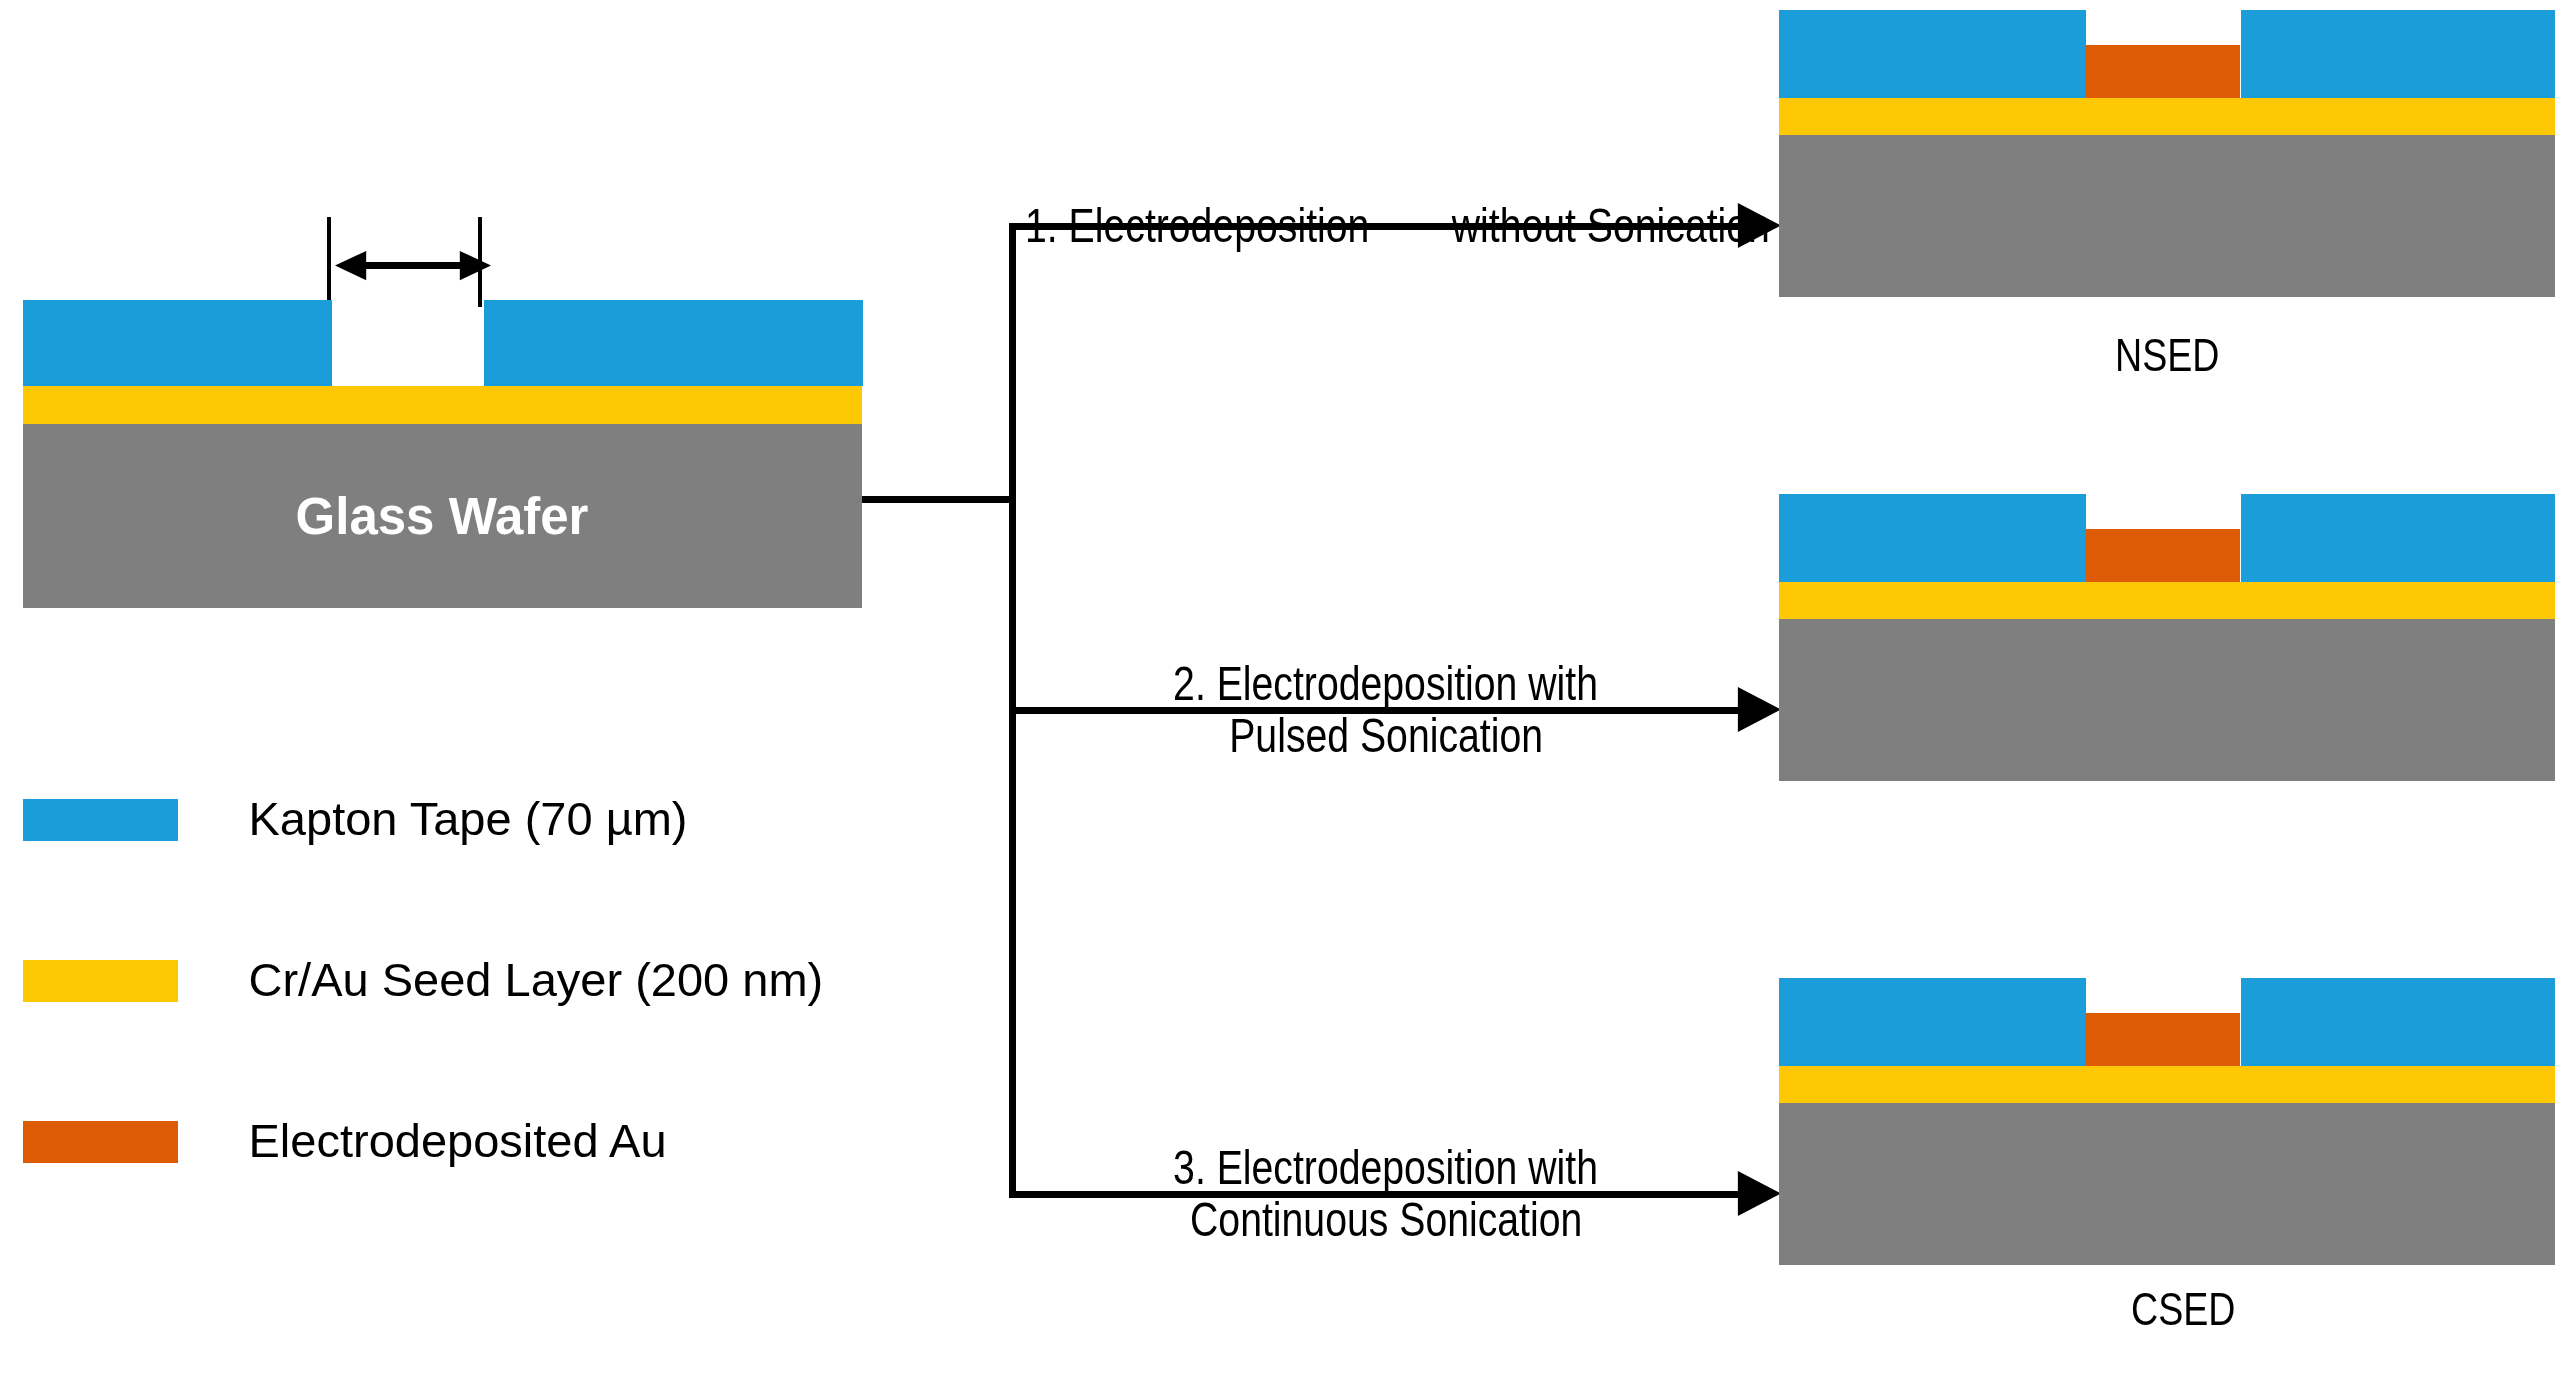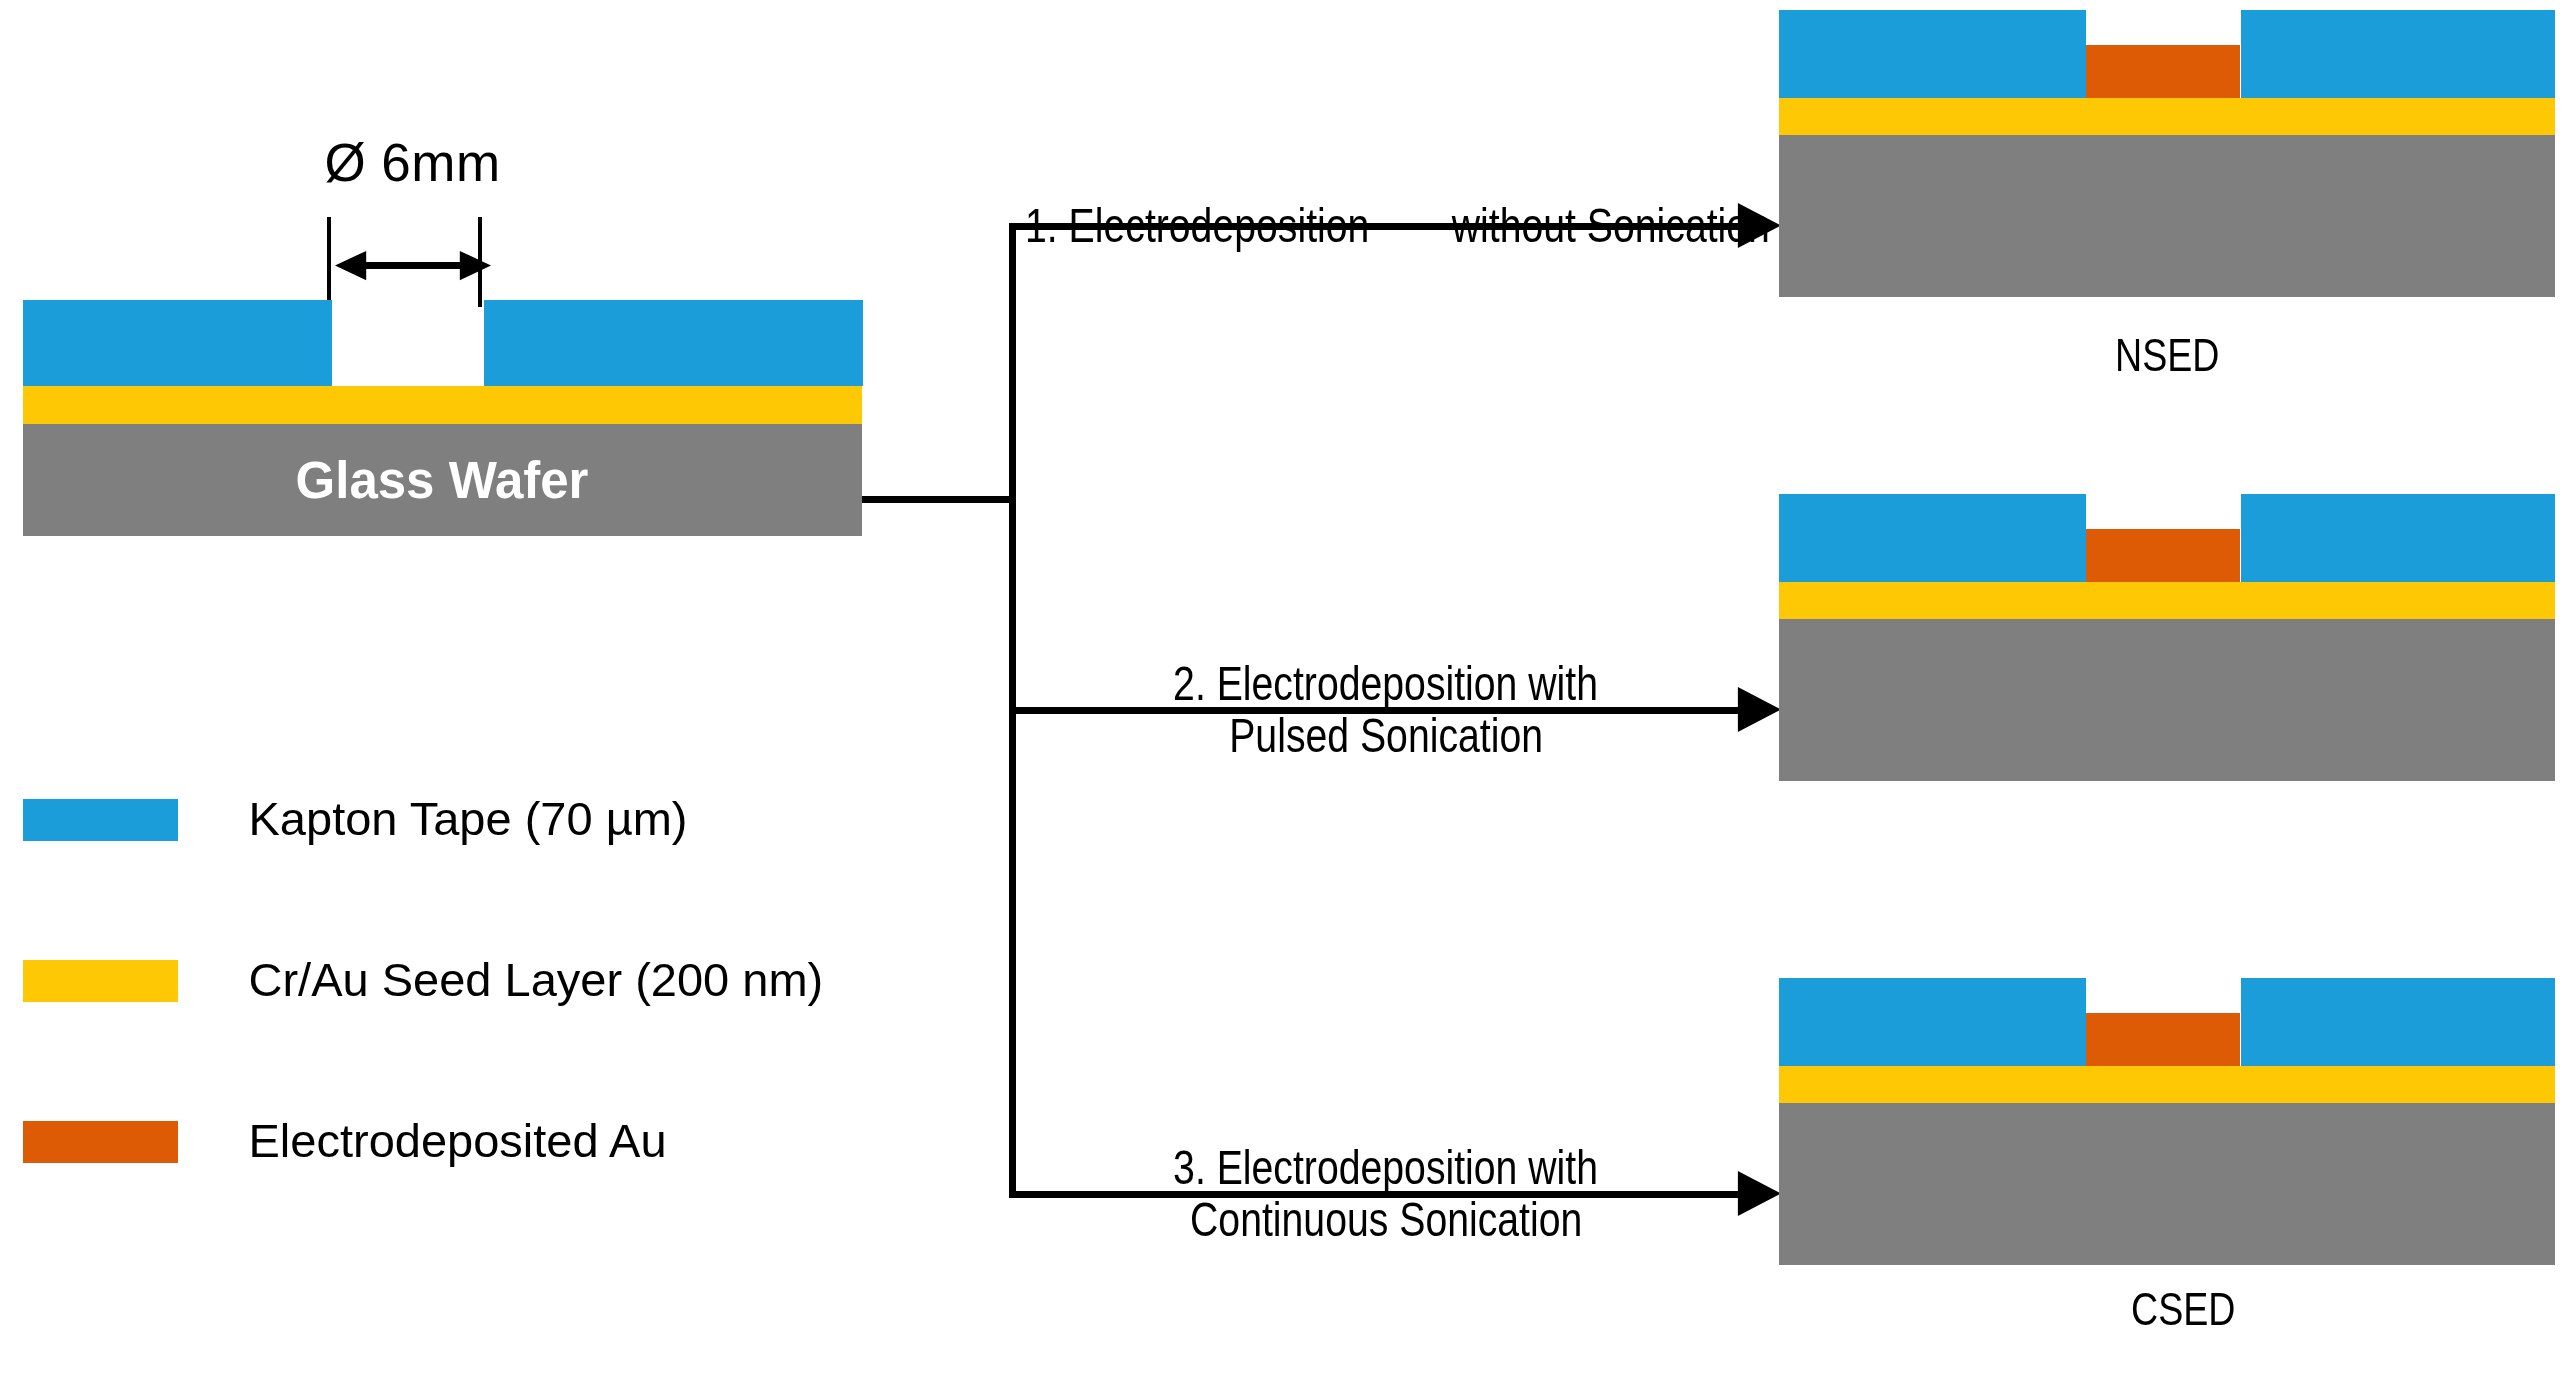--- a/index.html
+++ b/index.html
@@ -27,37 +27,36 @@
   
   .line-h{position:absolute;background:#000;height:6.8px;}
   .line-v{position:absolute;background:#000;width:6.8px;}
   .tick{position:absolute;background:#000;width:4.9px;}
 </style>
 </head>
 <body>
 
 <div class="abs" style="left:22.5px;top:127px;width:820px;height:459px;">
 
-  <div class="abs ctr label-wide dim-text" style="left:234px;top:0px;width:312px;height:70px;">Ø 6mm</div>
 
   <div class="tick" style="left:304px;top:90px;height:90px;"></div>
   <div class="tick" style="left:455px;top:90px;height:90px;"></div>
 
   <svg class="abs" style="left:312px;top:119px;" width="156" height="39" viewBox="0 0 160 40">
     <line x1="18" y1="20" x2="142" y2="20" stroke="#000" stroke-width="7"></line>
     <polygon points="0,20 32,5 32,35" fill="#000"></polygon>
     <polygon points="160,20 128,5 128,35" fill="#000"></polygon>
   </svg>
 
   <div class="mat" style="left:0px;top:173px;width:309px;height:86px;background:#1B9DD9;"></div>
   <div class="mat" style="left:461px;top:173px;width:379px;height:86px;background:#1B9DD9;"></div>
 
   <div class="mat" style="left:0px;top:259px;width:839px;height:38px;background:#FFC805;"></div>
 
-  <div class="mat ctr" style="left:0px;top:297px;width:839px;height:112px;background:#7F7F7F;">
+  <div class="mat ctr" style="left:0px;top:297px;width:839px;height:184px;background:#7F7F7F;">
     <span class="label-wide wafer-text">Glass Wafer</span>
   </div>
 </div>
 
 <div class="abs" style="left:22.5px;top:791px;width:879px;height:390px;">
 
   <div class="abs" style="left:0;top:0;">
     <div class="mat" style="left:0px;top:7.8px;width:155px;height:42px;background:#1B9DD9;"></div>
     <div class="abs label-wide legend-text" style="left:226px;top:0px;white-space:nowrap;">Kapton Tape (70 µm)</div>
   </div>

